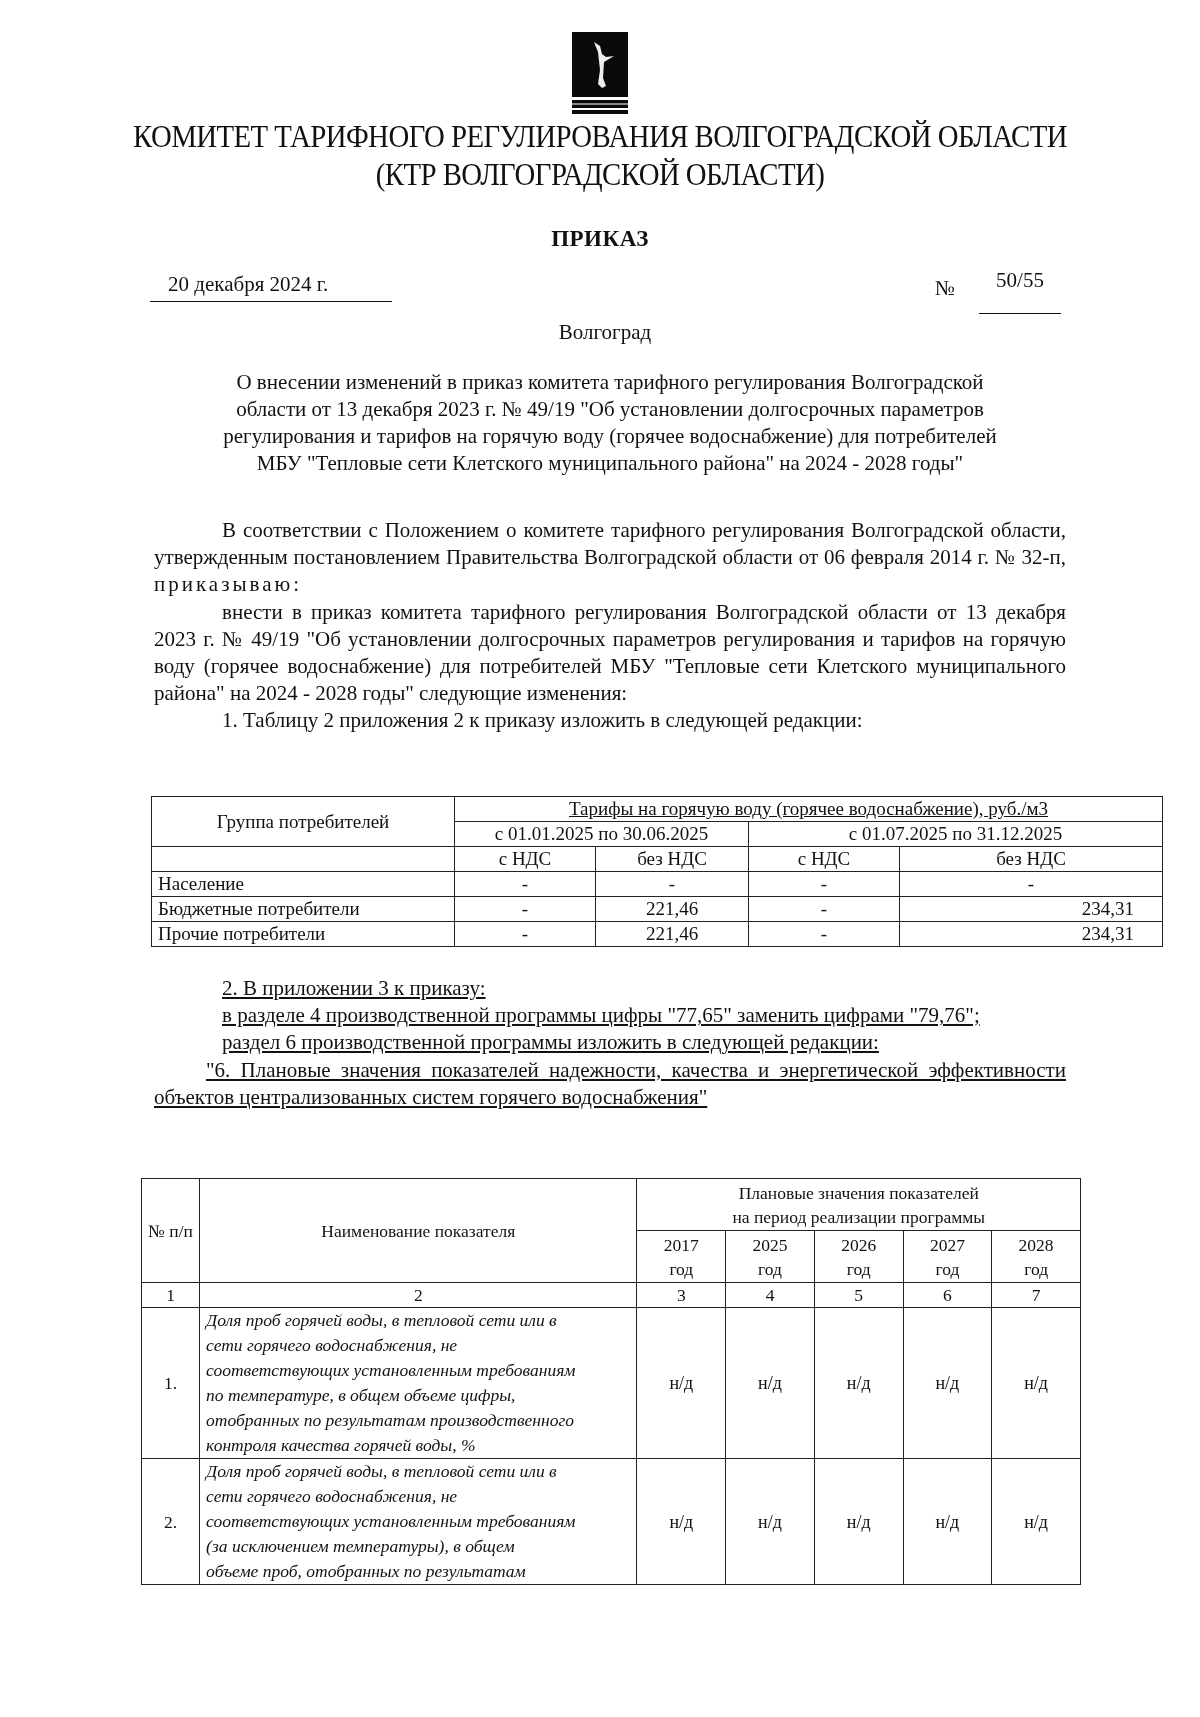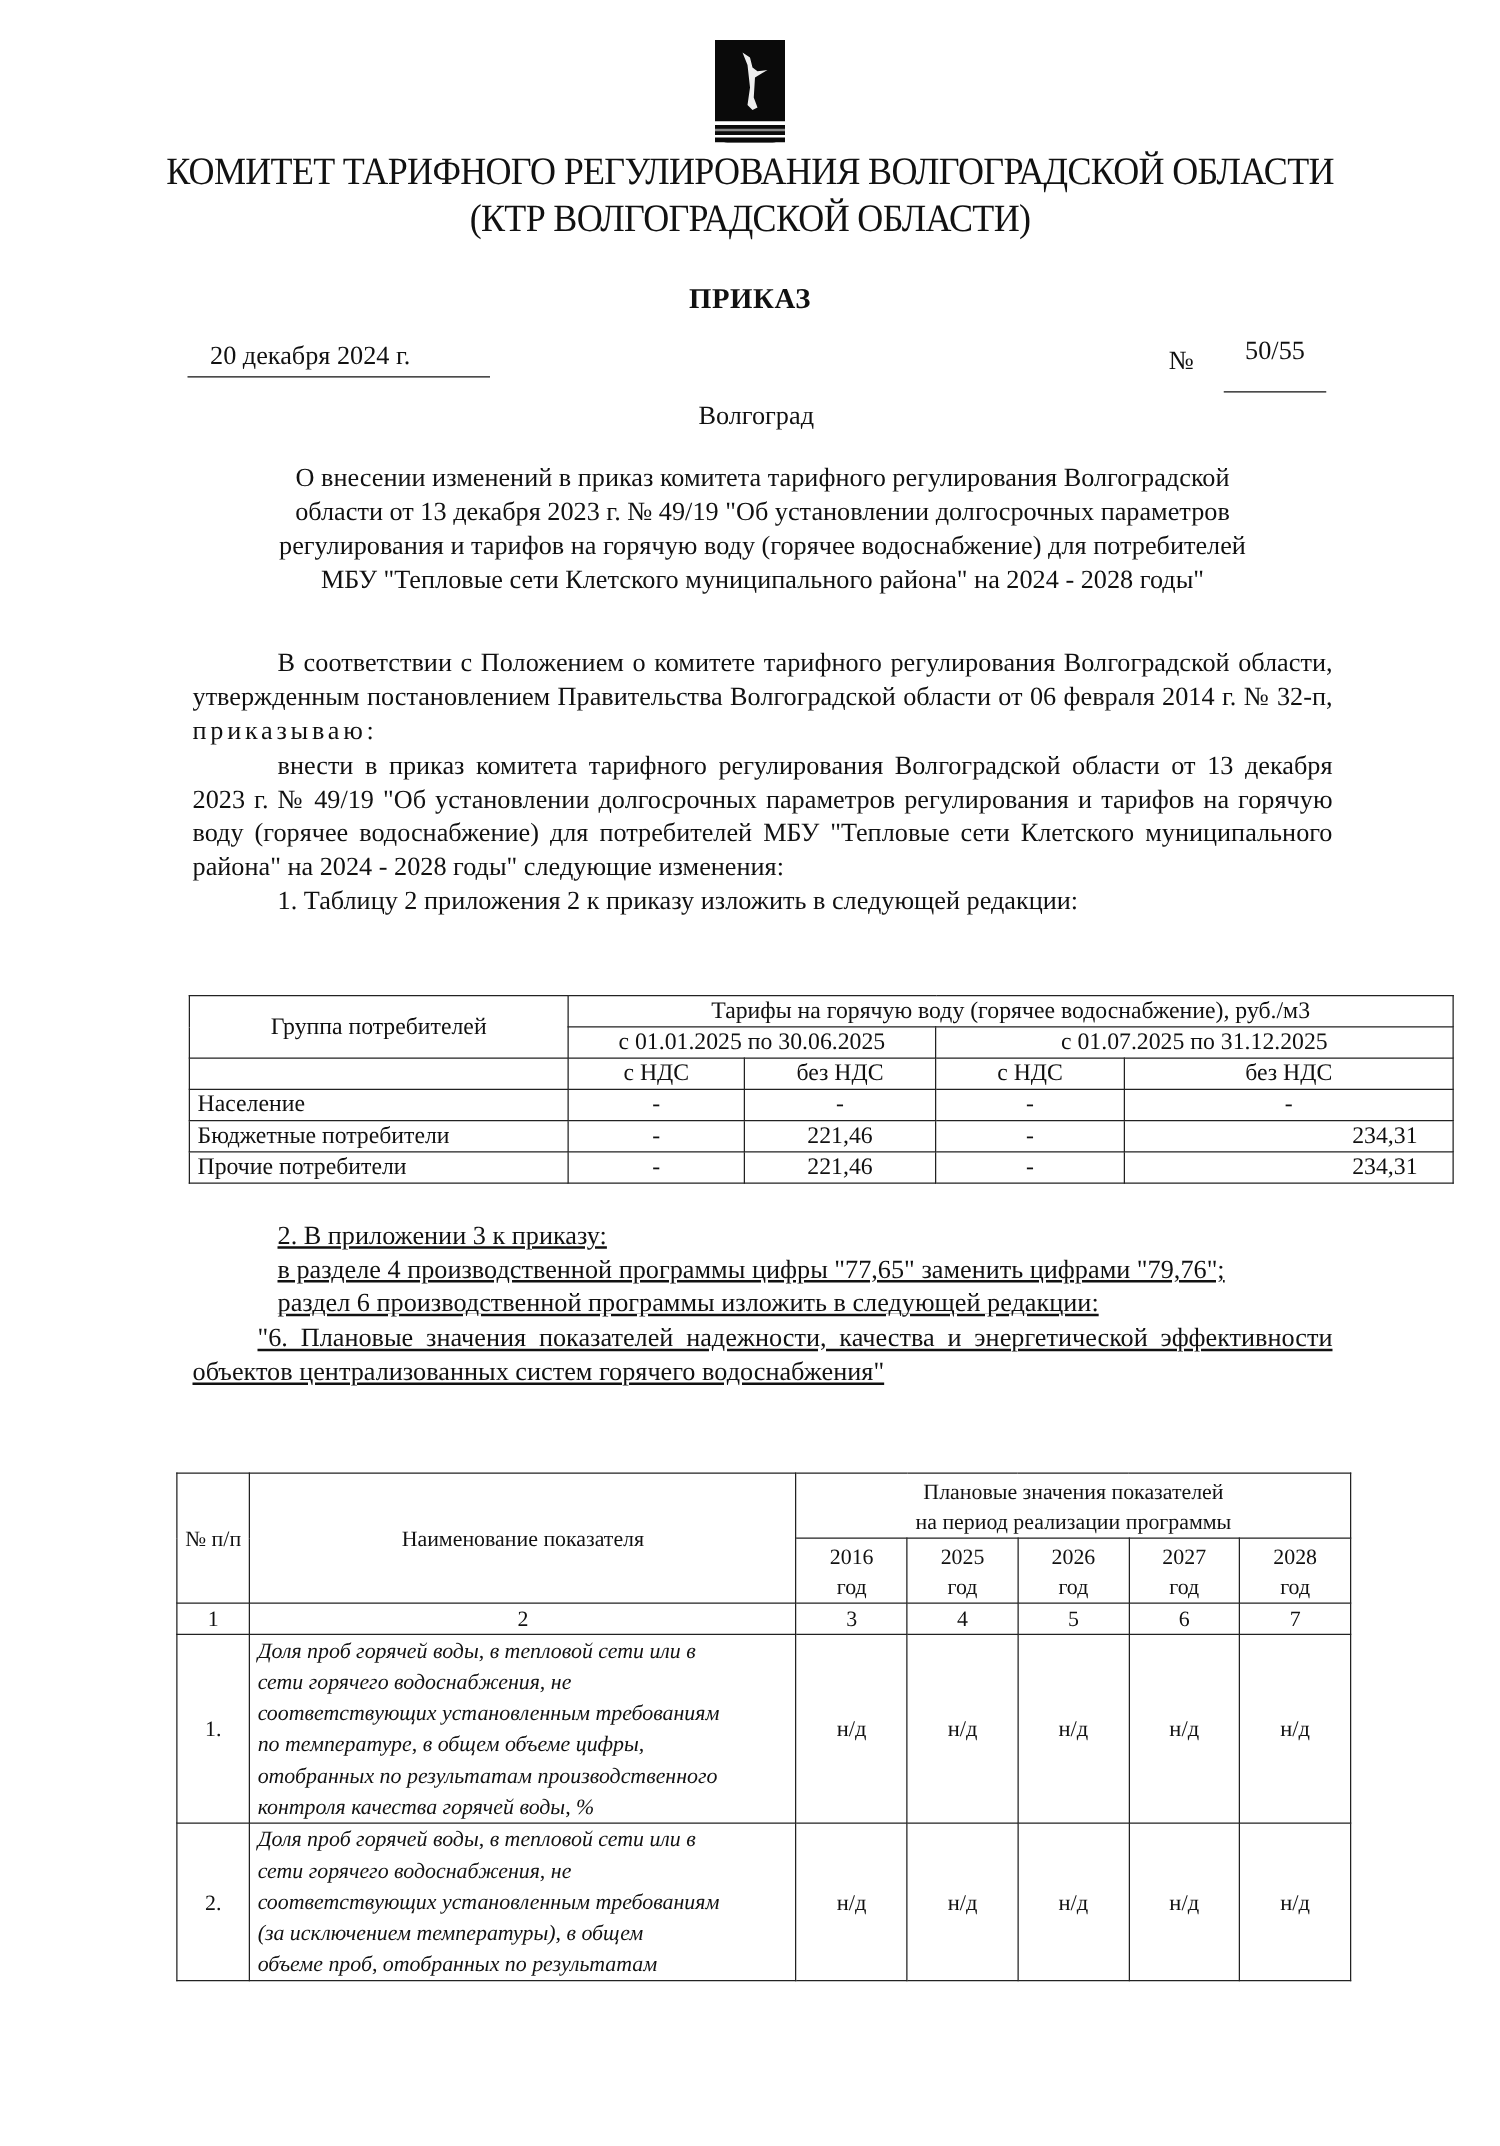--- a/index.html
+++ b/index.html
@@ -43,21 +43,21 @@
   .body-text p { margin: 0; text-indent: 68px; }
   .spaced { letter-spacing: 3px; }
   table { border-collapse: collapse; }
   .t1 {
     left: 151px; top: 796px; width: 1012px; font-size: 19px;
   }
   .t1 td { border: 1.5px solid #222; padding: 0 6px; height: 24px; line-height: 22px; }
   .t1 .c { text-align: center; }
   .t1 .r { text-align: right; padding-right: 28px; }
   .t1 .ctr { text-align: center; }
-  .under { }
+  .under { text-decoration: underline; }
   .body2 {
     left: 154px; width: 912px; top: 975px; font-size: 21px; line-height: 27.2px; text-align: justify; text-decoration: underline;
   }
   .body2 p { margin: 0; text-indent: 68px; }
   .body2 p.ind2 { text-indent: 52px; }
   .t2 {
     left: 141px; top: 1178px; width: 940px; font-size: 17.5px;
   }
   .t2 td { border: 1.5px solid #222; text-align: center; vertical-align: middle; line-height: 24px; padding: 0 4px; }
   .t2 td.name { text-align: left; padding: 0 6px; line-height: 25px; font-style: italic; }
@@ -155,21 +155,21 @@
       <tr style="height:52px">
     <td rowspan="2" style="width:48px">№ п/п</td>
     <td rowspan="2" style="width:420px">Наименование показателя</td>
     <td colspan="5">
       <div>Плановые значения показателей</div>
       <div>на период реализации программы</div>
     </td>
   </tr>
   <tr style="height:52px">
     <td style="width:78px">
-          <div>2016</div>
+          <div>2017</div>
           <div>год</div>
         </td>
     <td style="width:78px">
           <div>2025</div>
           <div>год</div>
         </td>
     <td style="width:78px">
           <div>2026</div>
           <div>год</div>
         </td>

